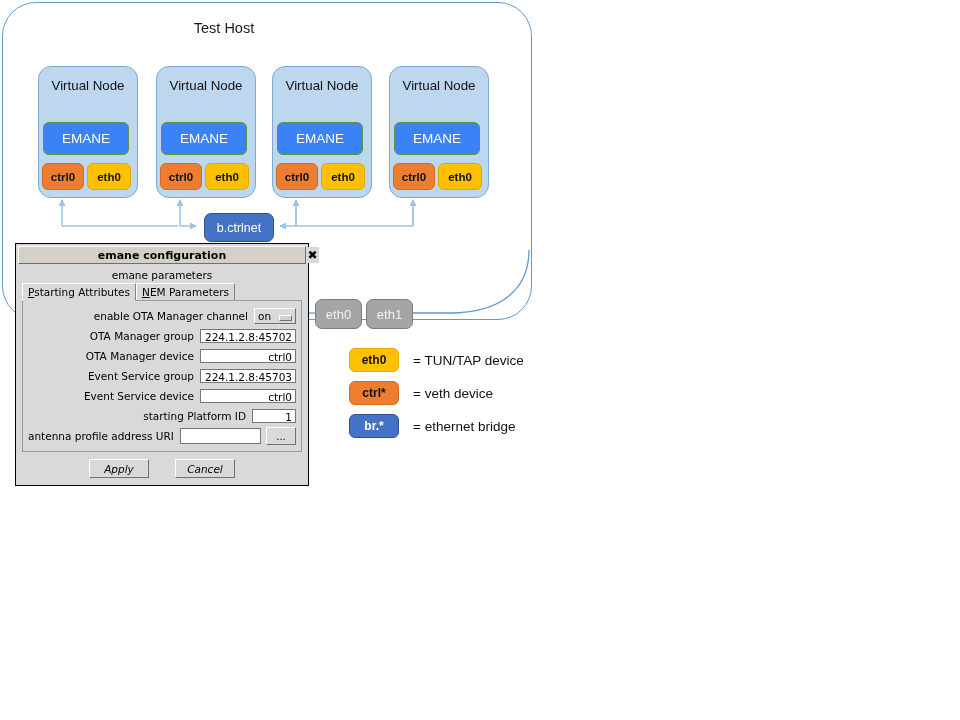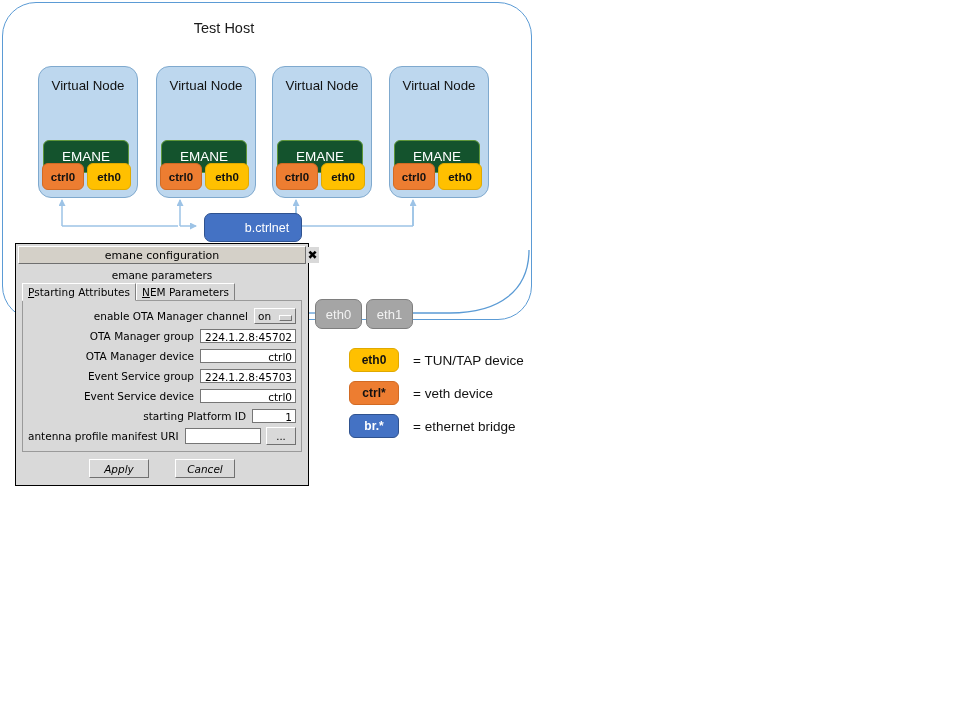--- a/index.html
+++ b/index.html
@@ -13,34 +13,34 @@
   .host-box{position:absolute;left:2px;top:2px;width:528px;height:316px;
             border:1.6px solid #5B9BD5;border-radius:34px;background:transparent;}
   .host-title{position:absolute;left:0;top:20px;width:448px;text-align:center;
               font-size:14.5px;color:#1a1a1a;}
 
   .vnode{position:absolute;top:66px;width:98px;height:130px;
          background:#BDD7EE;border:1.3px solid #7FA9CE;border-radius:13px;}
   .vnode .vn-title{position:absolute;left:0;top:11px;width:100%;text-align:center;
                    font-size:13.3px;color:#111;}
 
-  .emane{position:absolute;top:140px;width:84px;height:31px;background:#14532d;
+  .emane{position:absolute;top:122px;width:84px;height:31px;background:#3b82f6;
          border:1px solid #5E9639;border-radius:6px;color:#fff;font-size:13.5px;
          display:flex;align-items:center;justify-content:center;}
 
   .ifbox{position:absolute;top:163px;height:25px;border-radius:6px;
          display:flex;align-items:center;justify-content:center;
          font-size:11.5px;color:#111;font-weight:bold;}
   .ifbox.ctrl{background:#ED7D31;border:1px solid #D26A23;width:40px;}
   .ifbox.eth{background:#FFC000;border:1px solid #E0A900;width:42px;}
 
   .bridge{position:absolute;left:204px;top:213px;width:68px;height:27px;
           background:#4472C4;border:1.2px solid #2F528F;border-radius:7px;
           color:#fff;font-size:12.5px;display:flex;align-items:center;
-          justify-content:center;padding-left:28px;}
+          justify-content:center;}
 
   .hostif{position:absolute;top:299px;height:28px;background:#A5A5A5;
           border:1.4px solid #7E7E7E;border-radius:7px;color:#f2f2f2;
           font-size:13px;display:flex;align-items:center;justify-content:center;}
 
   
   .legend{position:absolute;left:349px;top:349px;}
   .legend-row{display:flex;align-items:center;height:22px;margin-bottom:11px;}
   .legend-chip{width:48px;height:22px;border-radius:6px;display:flex;
                align-items:center;justify-content:center;font-size:12px;
@@ -51,21 +51,21 @@
   .legend-text{margin-left:14px;font-size:13.5px;color:#111;white-space:nowrap;}
 
   
   .dialog{position:absolute;left:15px;top:243px;width:292px;
           background:#d9d9d9;border:1.5px solid #000;
           font-family:"DejaVu Sans","Liberation Sans",sans-serif;}
   .titlebar{height:16px;margin:2px;display:flex;align-items:center;
             background:#d4d0c8;border-top:1px solid #fff;border-left:1px solid #fff;
             border-right:1px solid #6f6f6f;border-bottom:1px solid #6f6f6f;
             position:relative;}
-  .titlebar .tb-label{flex:1;text-align:center;font-size:11px;font-weight:normal;color:#000;}
+  .titlebar .tb-label{flex:1;text-align:center;font-size:11px;font-weight:bold;color:#000;}
   .close-btn{position:absolute;right:-14px;top:0px;width:13px;height:16px;
              display:flex;align-items:center;justify-content:center;
              font-size:12px;font-weight:bold;color:#000;background:#d9d9d9;cursor:pointer;}
   .dlg-sub{text-align:center;font-size:10.5px;color:#000;padding:3px 0 2px 0;}
 
   .tabs{display:flex;padding-left:6px;position:relative;z-index:2;}
   .tab{font-size:10.5px;padding:2px 5px 2px 5px;background:#d9d9d9;
        border-top:1px solid #fff;border-left:1px solid #fff;border-right:1px solid #808080;
        color:#000;cursor:pointer;}
   .tab.active{border-bottom:1px solid #d9d9d9;margin-bottom:-1px;}
@@ -248,21 +248,21 @@
       <div class="fval wide">ctrl0</div>
     </div>
 
     <div class="frow">
       <div class="flabel">starting Platform ID</div>
       <div class="fval narrow">1</div>
     </div>
 
 
     <div class="uri-row">
-      <div class="flabel">antenna profile manifest URI</div>
+      <div class="flabel">antenna profile address URI</div>
       <div class="uri-input"></div>
       <div class="dots-btn">...</div>
     </div>
   </div>
 
   <div class="btnbar">
     <div class="tkbtn">Apply</div>
     <div class="tkbtn">Cancel</div>
   </div>
 </div>

